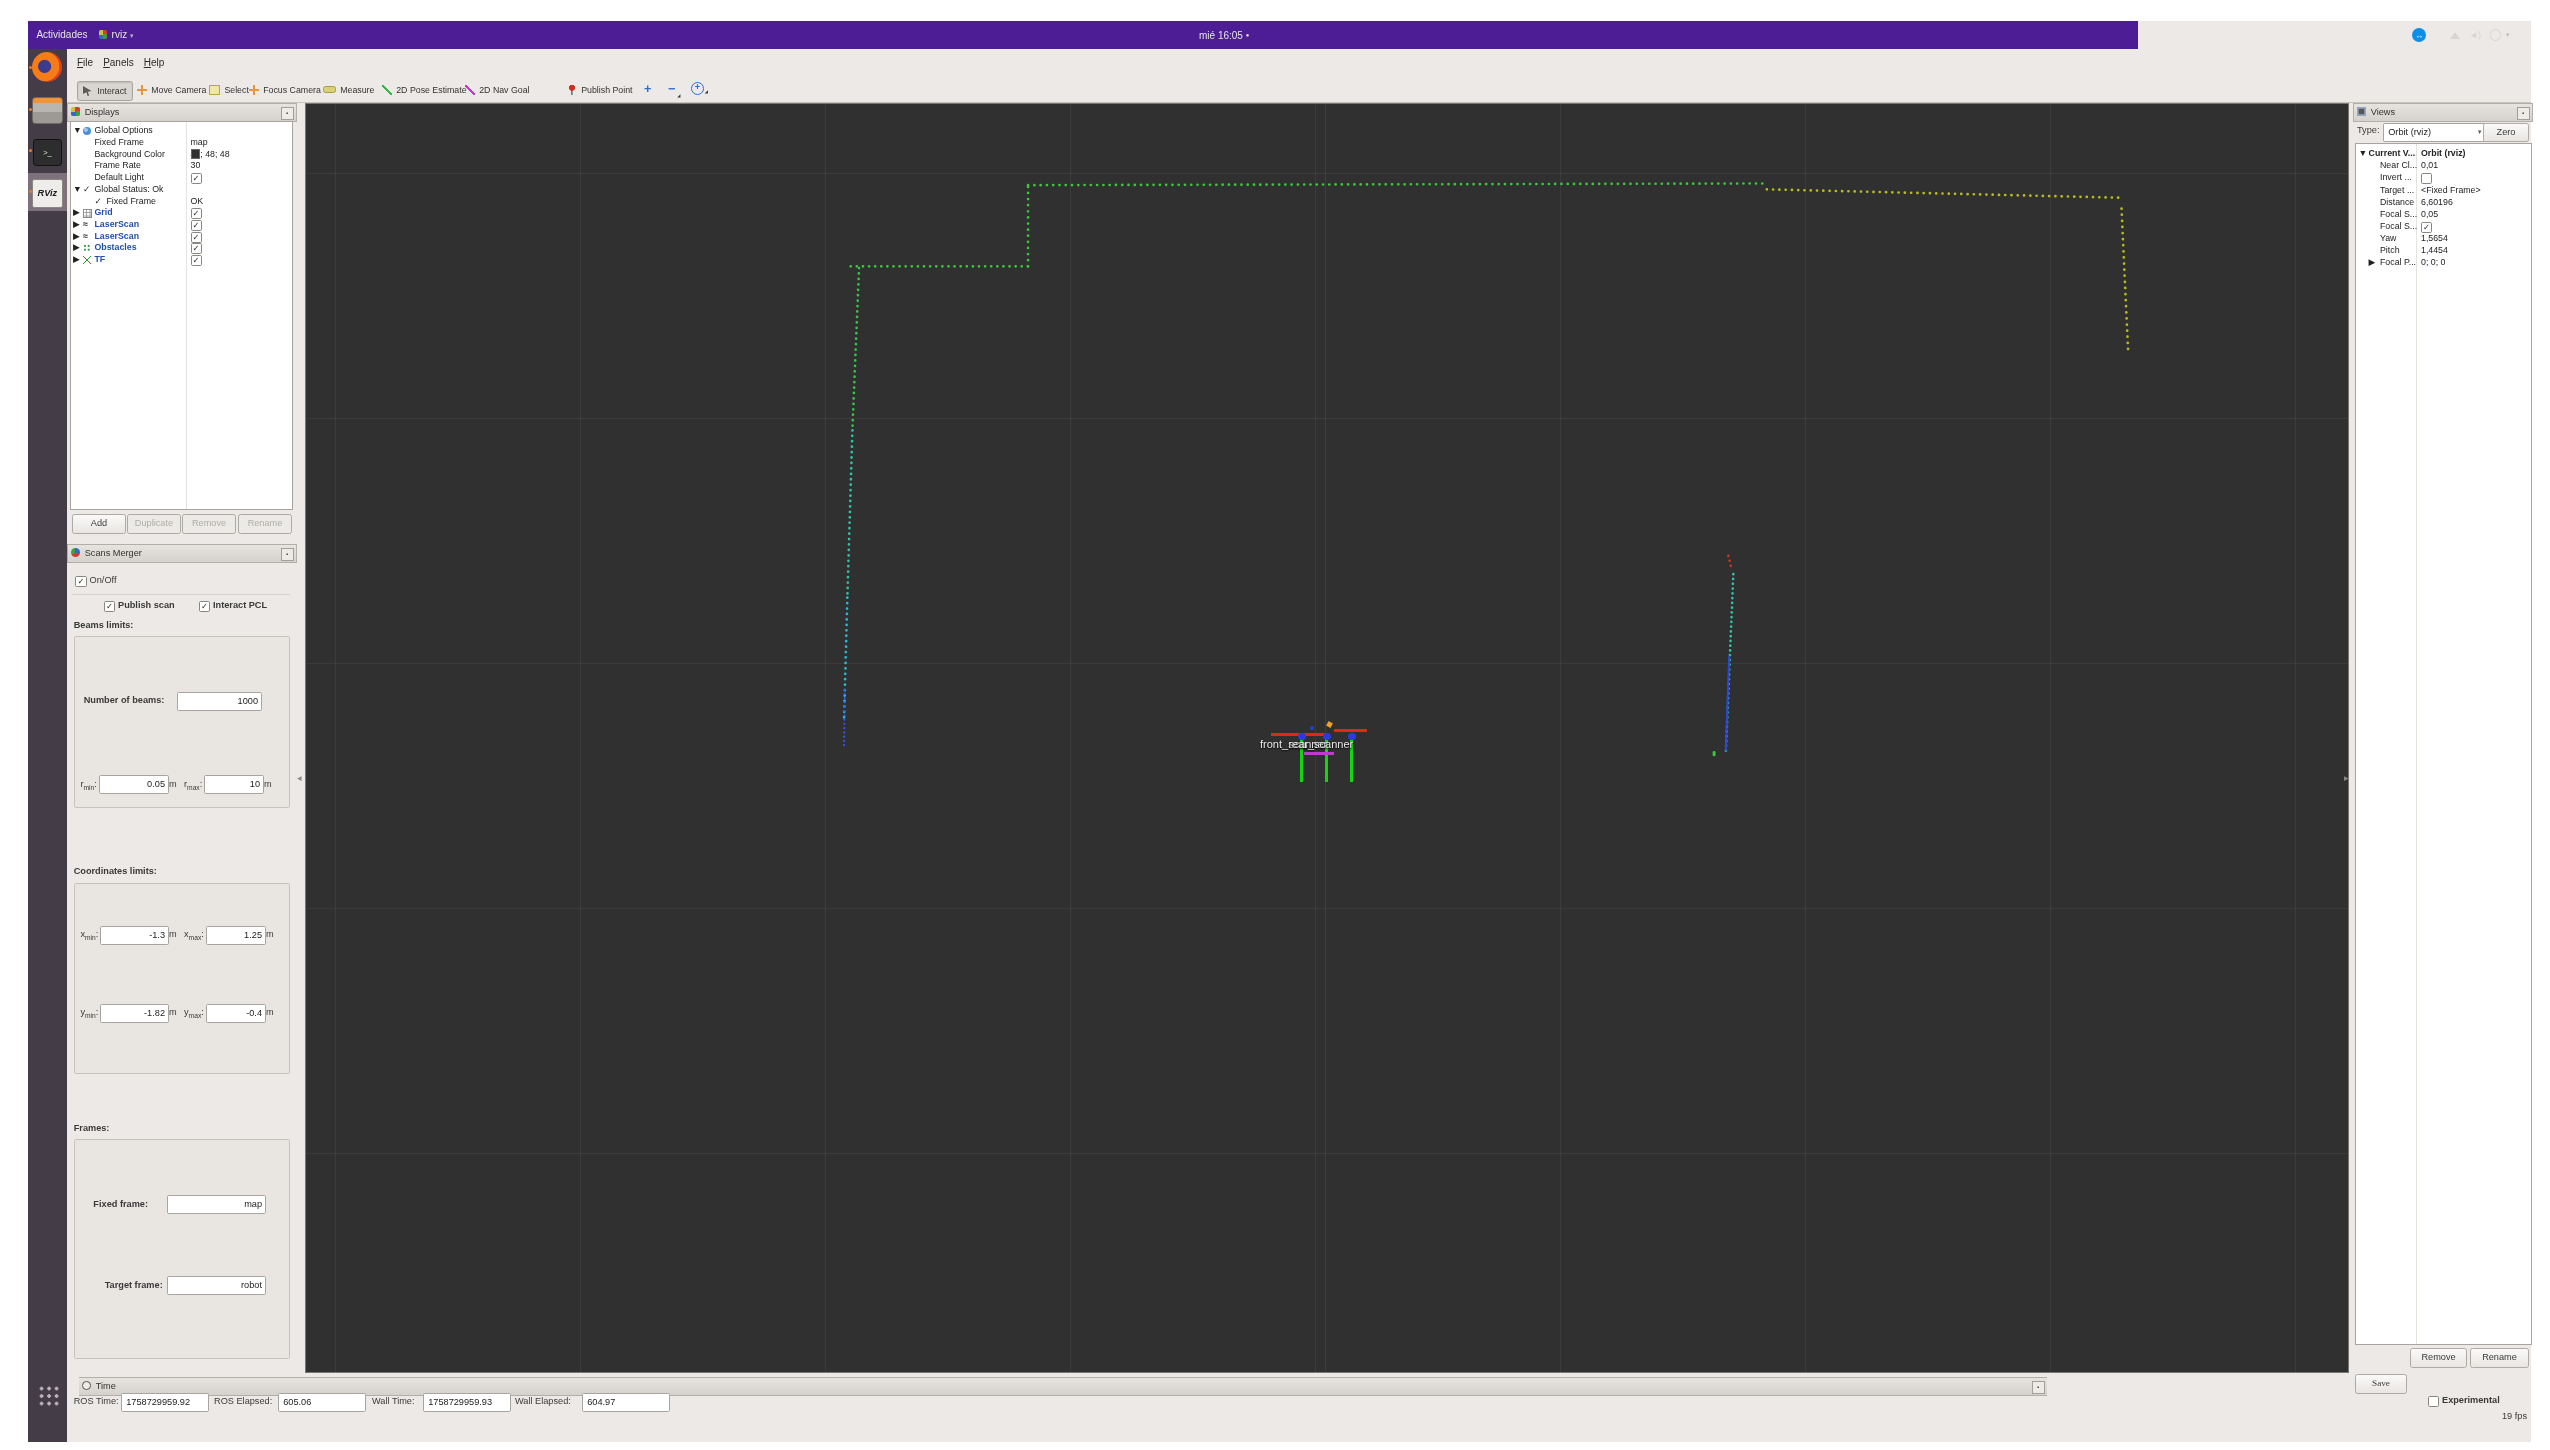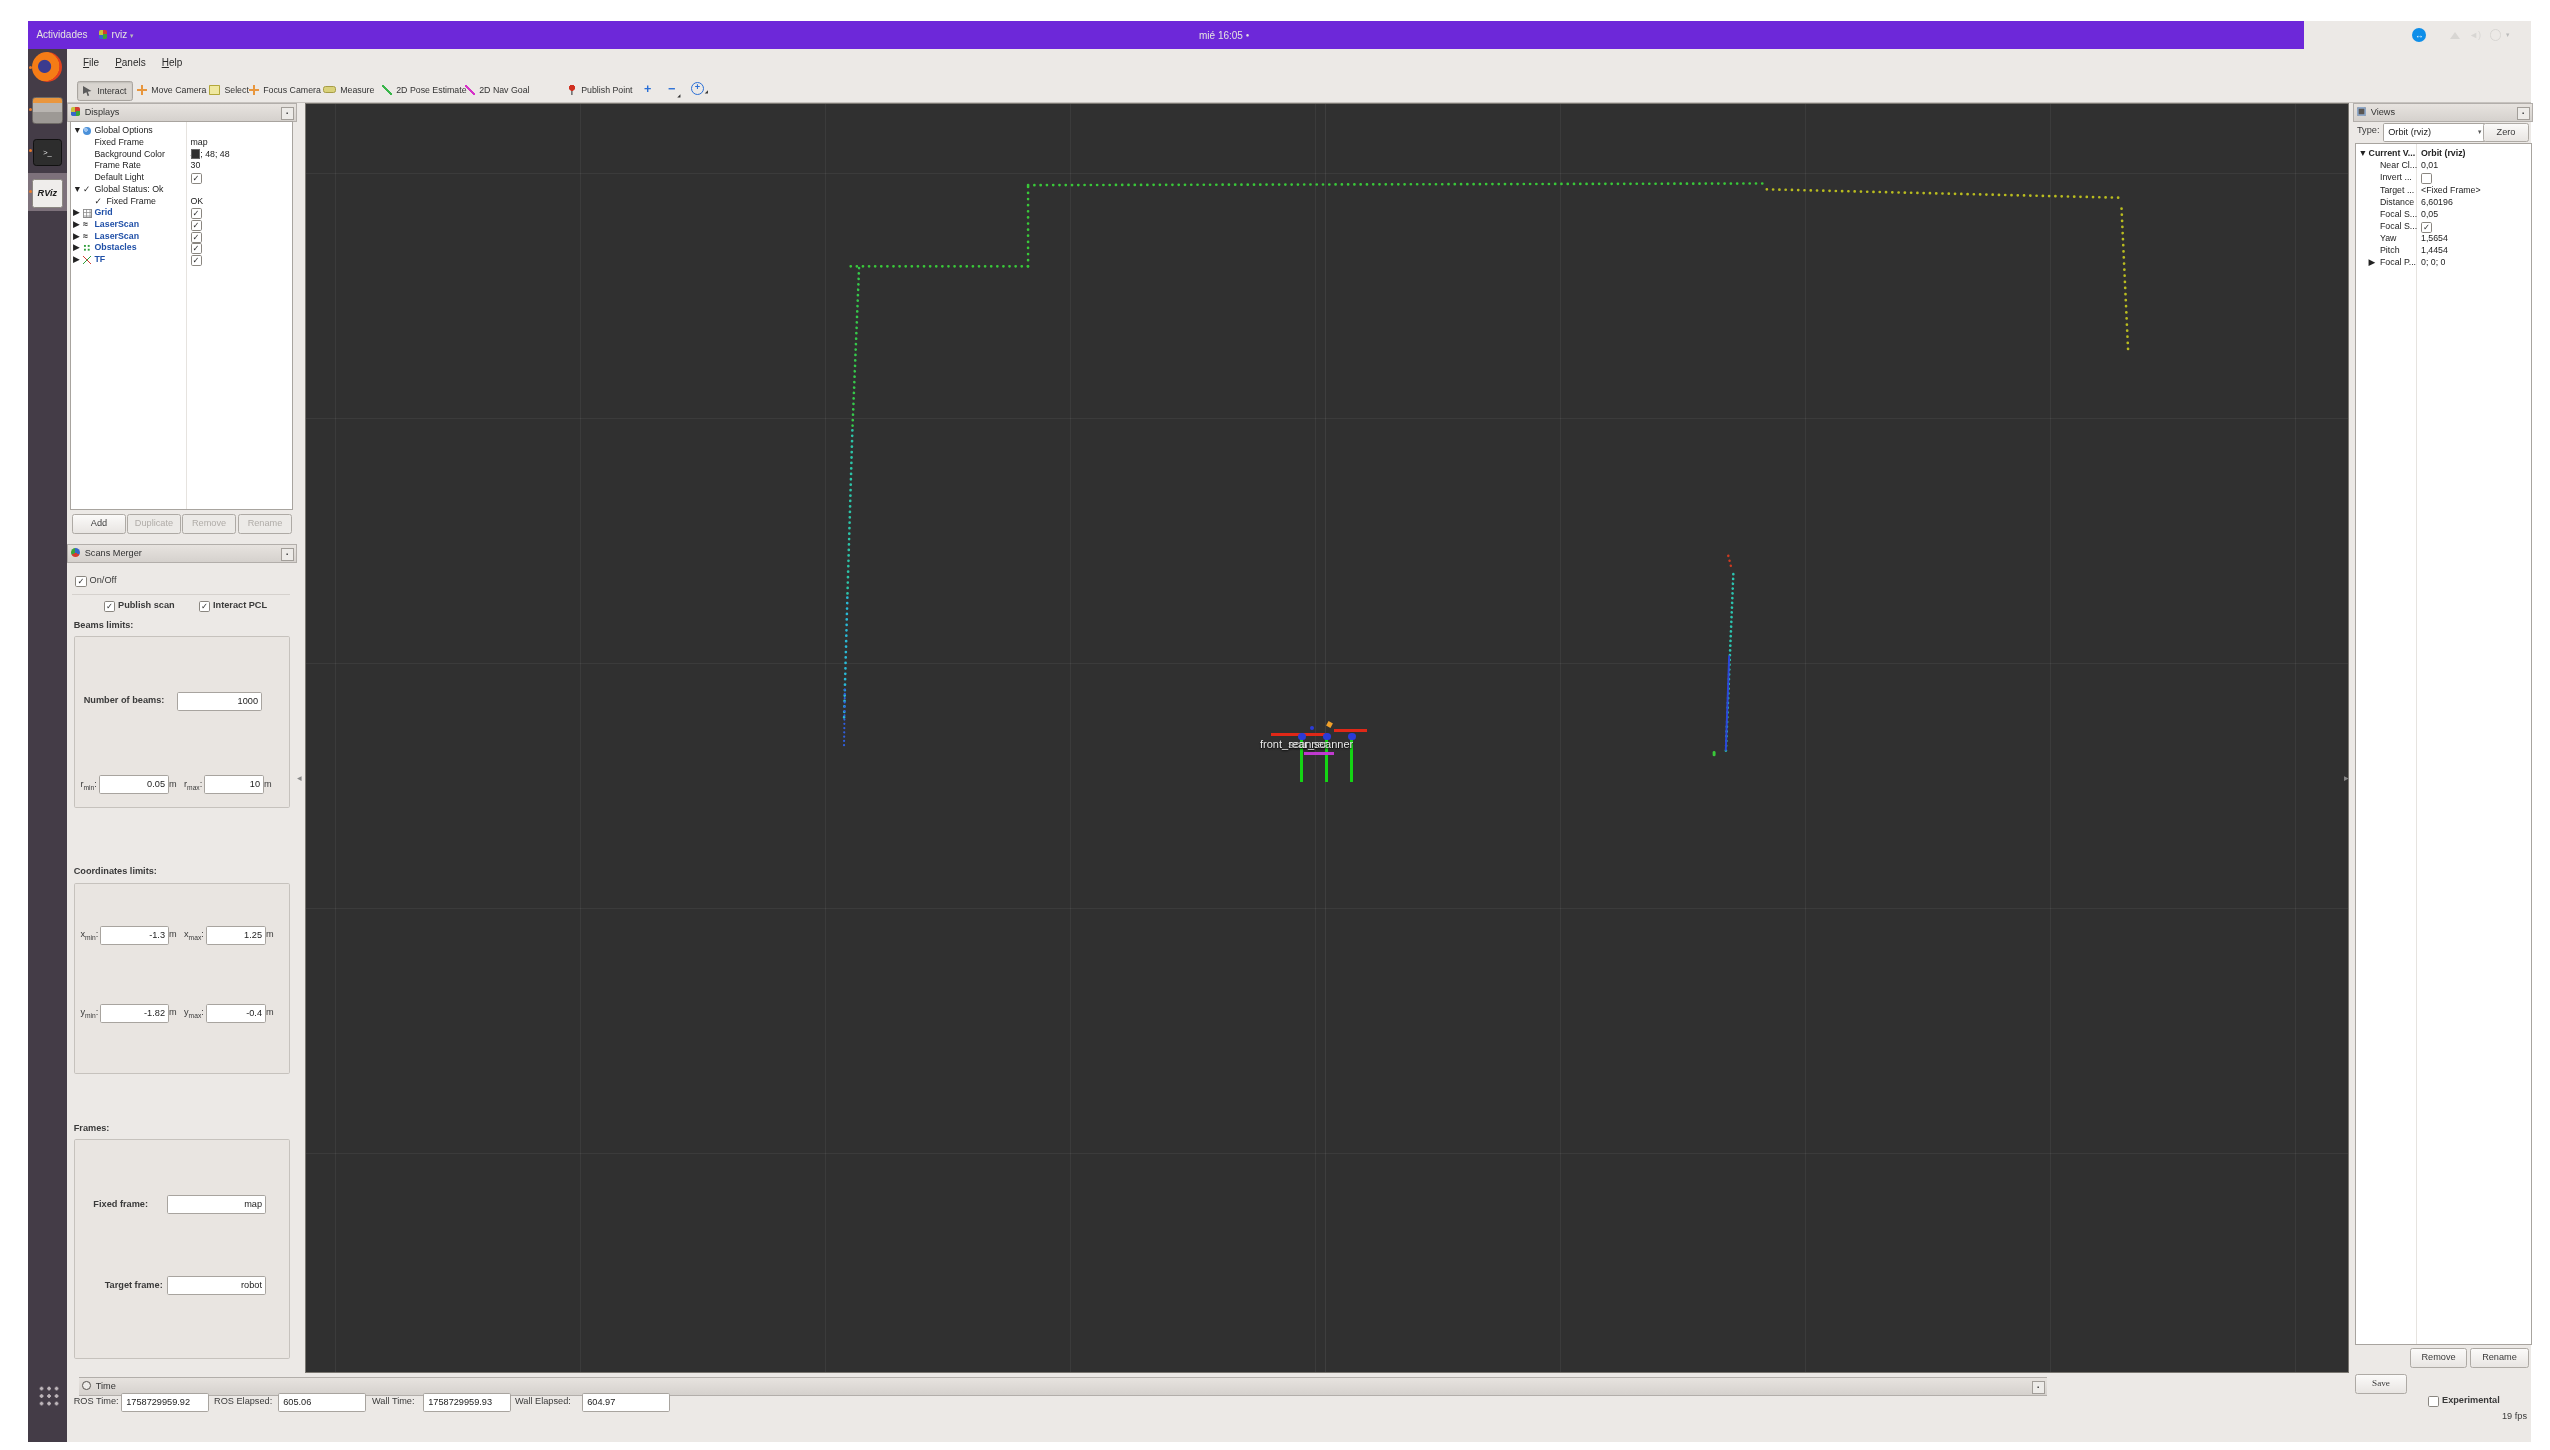--- a/index.html
+++ b/index.html
@@ -1,20 +1,20 @@
 <!DOCTYPE html>
 <html style="font-size:13.4px"><head>
 <meta charset="utf-8">
 <style>
   html,body{margin:0;padding:0;width:2550px;height:1451px;background:#ffffff;overflow:hidden;
     font-family:"Liberation Sans","DejaVu Sans",sans-serif;-webkit-font-smoothing:antialiased;}
   .abs{position:absolute;}
   #screen{position:absolute;left:28px;top:21px;width:2503px;height:1421px;background:#ece9e6;}
   
-  #topbar{left:0;top:0;width:2276px;height:28px;background:#6d28d9;color:#e6e4e1;font-size:10px;}
+  #topbar{left:0;top:0;width:2070px;height:28px;background:#4c1d95;color:#e6e4e1;font-size:10px;padding-left:40px;}
   .tb-item{position:absolute;top:0;height:28px;line-height:28px;white-space:nowrap;}
   #win-buttons{position:absolute;left:2416px;top:28px;width:80px;height:15px;background:#27231f;border-radius:0 0 5px 5px;}
   .wbtn{position:absolute;top:2.5px;width:10px;height:10px;border-radius:50%;}
   
   #toast{left:1112px;top:27px;width:326px;height:52px;background:#2c2c2c;border-radius:0 0 6.7px 6.7px;box-shadow:0 3.3px 11.7px rgba(0,0,0,.45);color:#fff;z-index:50;}
   #toast .t-title{position:absolute;left:42px;top:9.2px;font-size:10.5px;}
   #toast .t-body{position:absolute;left:42px;top:25px;font-size:9.6px;color:#b4b4b4;}
   .mouse-icon{position:absolute;left:16.7px;top:14.2px;width:11.7px;height:20px;border:1.7px solid #d8d8d8;border-radius:5.9px;}
   .mouse-icon:after{content:"";position:absolute;left:4.2px;top:2.5px;width:1.7px;height:5px;background:#d8d8d8;}
   
@@ -24,21 +24,21 @@
   #dock-active{position:absolute;left:0;top:124px;width:39px;height:38px;background:#7d717b;}
   #apps-grid{position:absolute;left:9.2px;top:1335px;width:22px;height:22px;
     background-image:radial-gradient(#bdb5ba 1.7px,transparent 1.9px);background-size:7.5px 7.5px;background-position:0.8px 0.8px;}
   .ff-icon{width:30px;height:30px;border-radius:50%;background:radial-gradient(circle at 42% 48%,#3b3b8f 0 26%,#f57c16 30% 62%,#e1401e 64% 100%);}
   .files-icon{width:28.4px;height:25px;margin-top:2.5px;background:linear-gradient(#e9963e 0 22%,#b9b5b1 22% 55%,#9d9995 55% 100%);border-radius:3.3px;border:0.8px solid #6e6a66;}
   .term-icon{width:27px;height:25px;margin:2.5px 0 0 0.8px;background:#2d2d2d;border-radius:3.3px;border:0.8px solid #111;color:#e4e4e4;font-size:7.5px;line-height:25px;text-align:center;}
   .rviz-icon{width:28.4px;height:27px;margin-top:2.5px;background:#efedeb;border-radius:2.5px;border:0.8px solid #8a8680;color:#1c1c1c;font-weight:bold;font-size:9.2px;font-style:italic;line-height:27px;text-align:center;}
   
   #window{left:39px;top:28px;width:2464px;height:1393px;background:#ece9e6;}
   #menubar{position:absolute;left:0;top:8.4px;height:22px;font-size:10px;color:#2b2b2b;}
-  .menu-item{display:inline-block;margin-left:16px;}
+  .menu-item{display:inline-block;margin-left:10px;}
   .menu-item::first-letter{text-decoration:underline;}
   #toolbar{position:absolute;left:0;top:30px;width:2464px;height:23.4px;border-bottom:0.8px solid #c6c2be;}
   .tool-btn{position:absolute;top:1.7px;height:18.4px;display:flex;align-items:center;gap:4.2px;font-size:8.8px;color:#333;padding:0 5px;border-radius:2.5px;justify-content:flex-end;}
   .tool-btn.active{background:#d9d5d0;border:0.8px solid #a9a5a0;box-shadow:inset 0 0.8px 1.7px rgba(0,0,0,.15);}
   .tool-extra{position:absolute;top:2.5px;font-size:12.6px;font-weight:bold;color:#2a6fd6;}
   .tool-extra.circ{border:1.3px solid #2a6fd6;border-radius:50%;width:11px;height:11px;line-height:9.2px;font-size:9.2px;text-align:center;}
   .corner:after{content:"◢";position:absolute;right:-5px;bottom:-2.5px;font-size:4.2px;color:#333;}
   
   .icn{display:inline-block;width:10px;height:10px;position:relative;}
   .icn-cursor{background:#5b5b5b;clip-path:polygon(0 0,85% 52%,48% 58%,62% 95%,46% 100%,34% 64%,0 80%);}

